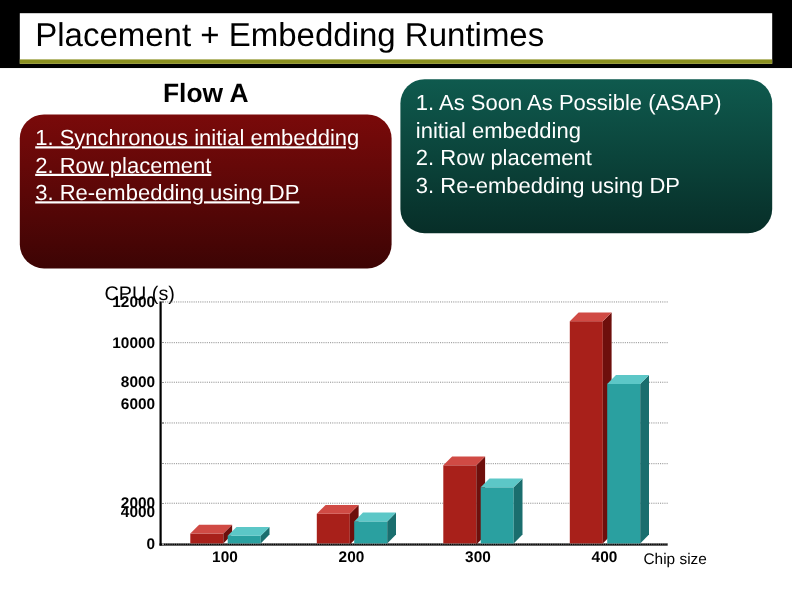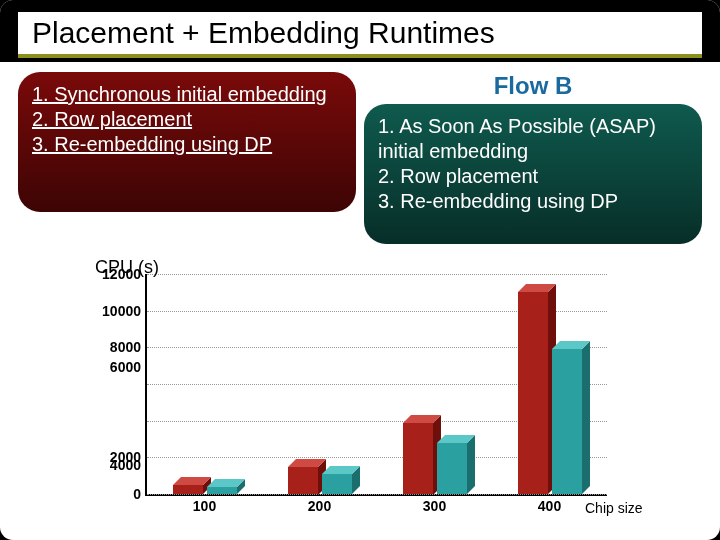--- a/index.html
+++ b/index.html
@@ -1,16 +1,16 @@
 <!DOCTYPE html>
 <html><head>
 <meta charset="utf-8">
 <style>
   html,body{margin:0;padding:0;background:#000;font-family:Arial,Helvetica,sans-serif;}
-  .slide{width:720px;height:540px;background:#fff;position:relative;overflow:hidden;border-radius:13px;}
+  .slide{width:720px;height:540px;background:#fff;position:relative;overflow:hidden;}
   .title-wrap{background:#000;padding:12px 0 4px 0;}
   .title{font-size:30px;color:#000;background:#fff;margin:0 18px;padding:4px 14px;border-bottom:4px solid #8a8f1f;font-family:Arial,Helvetica,sans-serif;}
   .cols{display:flex;gap:8px;padding:10px 18px 6px 18px;background:#fff;}
   .col{width:50%;}
   .col h2{font-size:24px;font-weight:bold;margin:0 0 4px 0;text-align:center;}
   .flowA h2{color:#000;}
   .flowB h2{color:#1a6aa0;}
   .box{border-radius:22px;padding:10px 14px;color:#fff;font-size:20px;line-height:1.25;min-height:120px;}
   .boxA{background:linear-gradient(#7a0a0a,#3d0404);text-decoration:underline;} 
   .boxB{background:linear-gradient(#0f5a4e,#072e28);} 
@@ -36,24 +36,24 @@
 </head>
 <body>
 
 <div class="slide">
   <div class="title-wrap">
     <div class="title">Placement + Embedding Runtimes</div>
   </div>
 
   <div class="cols">
     <div class="col flowA">
+      <h2>Flow A</h2>
       <div class="box boxA">1. Synchronous initial embedding<br>2. Row placement<br>3. Re-embedding using DP</div>
     </div>
     <div class="col flowB">
-      <h2>Flow B</h2>
       <div class="box boxB">1. As Soon As Possible (ASAP) initial embedding<br>2. Row placement<br>3. Re-embedding using DP</div>
     </div>
   </div>
 
   <div class="ylabel">CPU (s)</div>
 
   <div class="chart-wrap">
     <div class="chart" id="chart">
         <div class="grid" style="top: 220px;"></div>
         <div class="ytick" style="top: 220px;">0</div>

